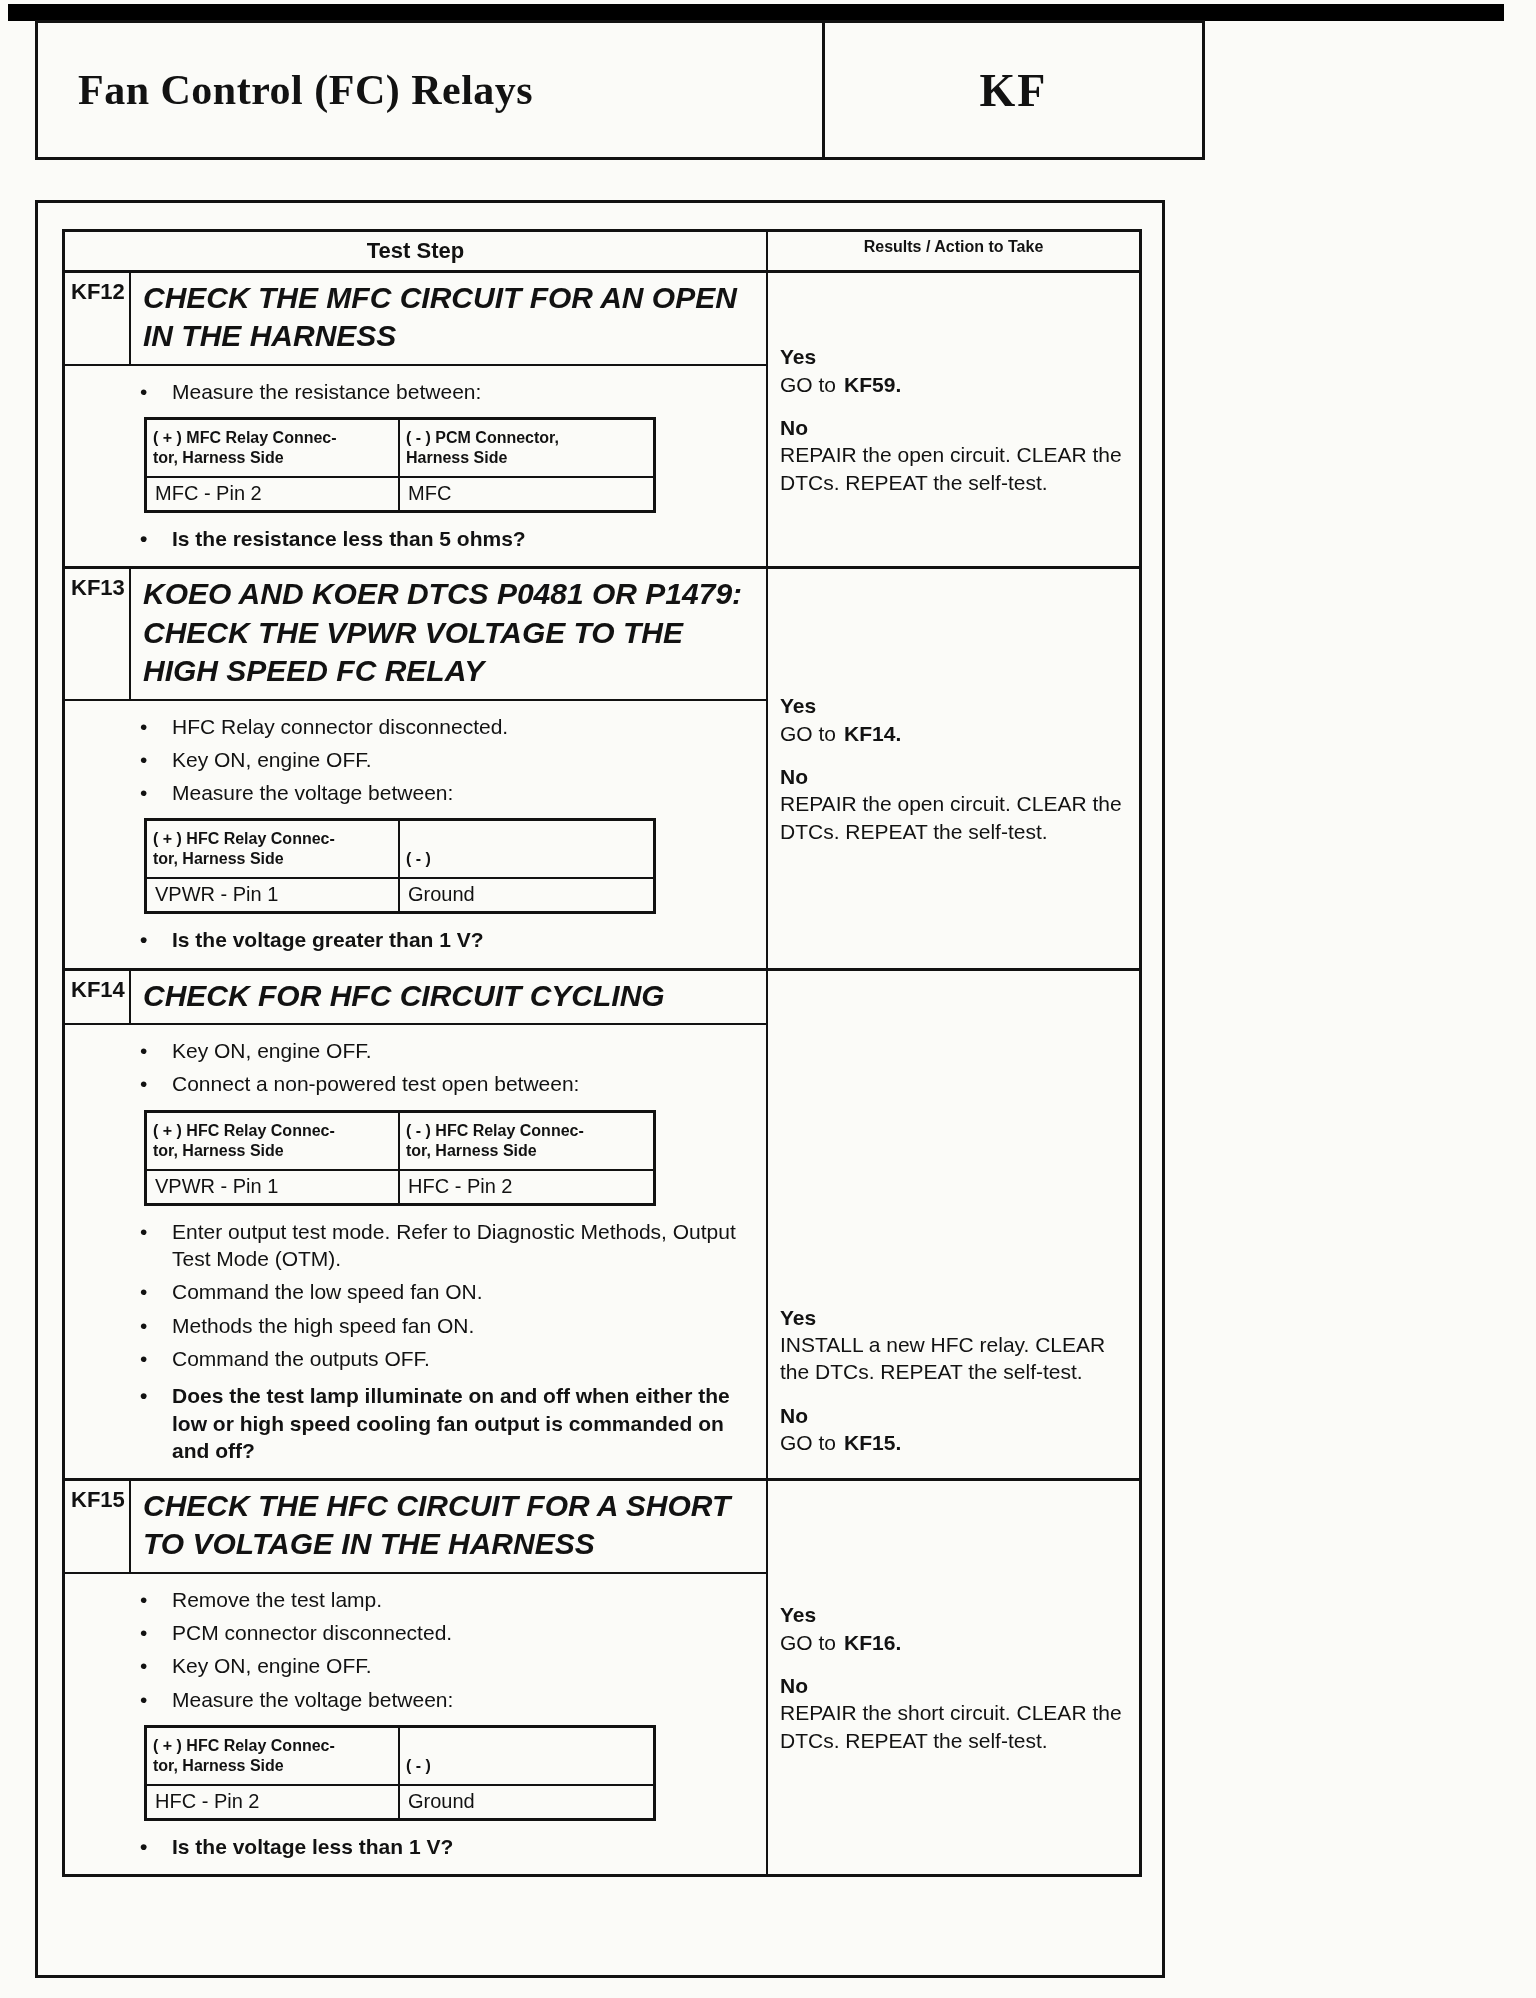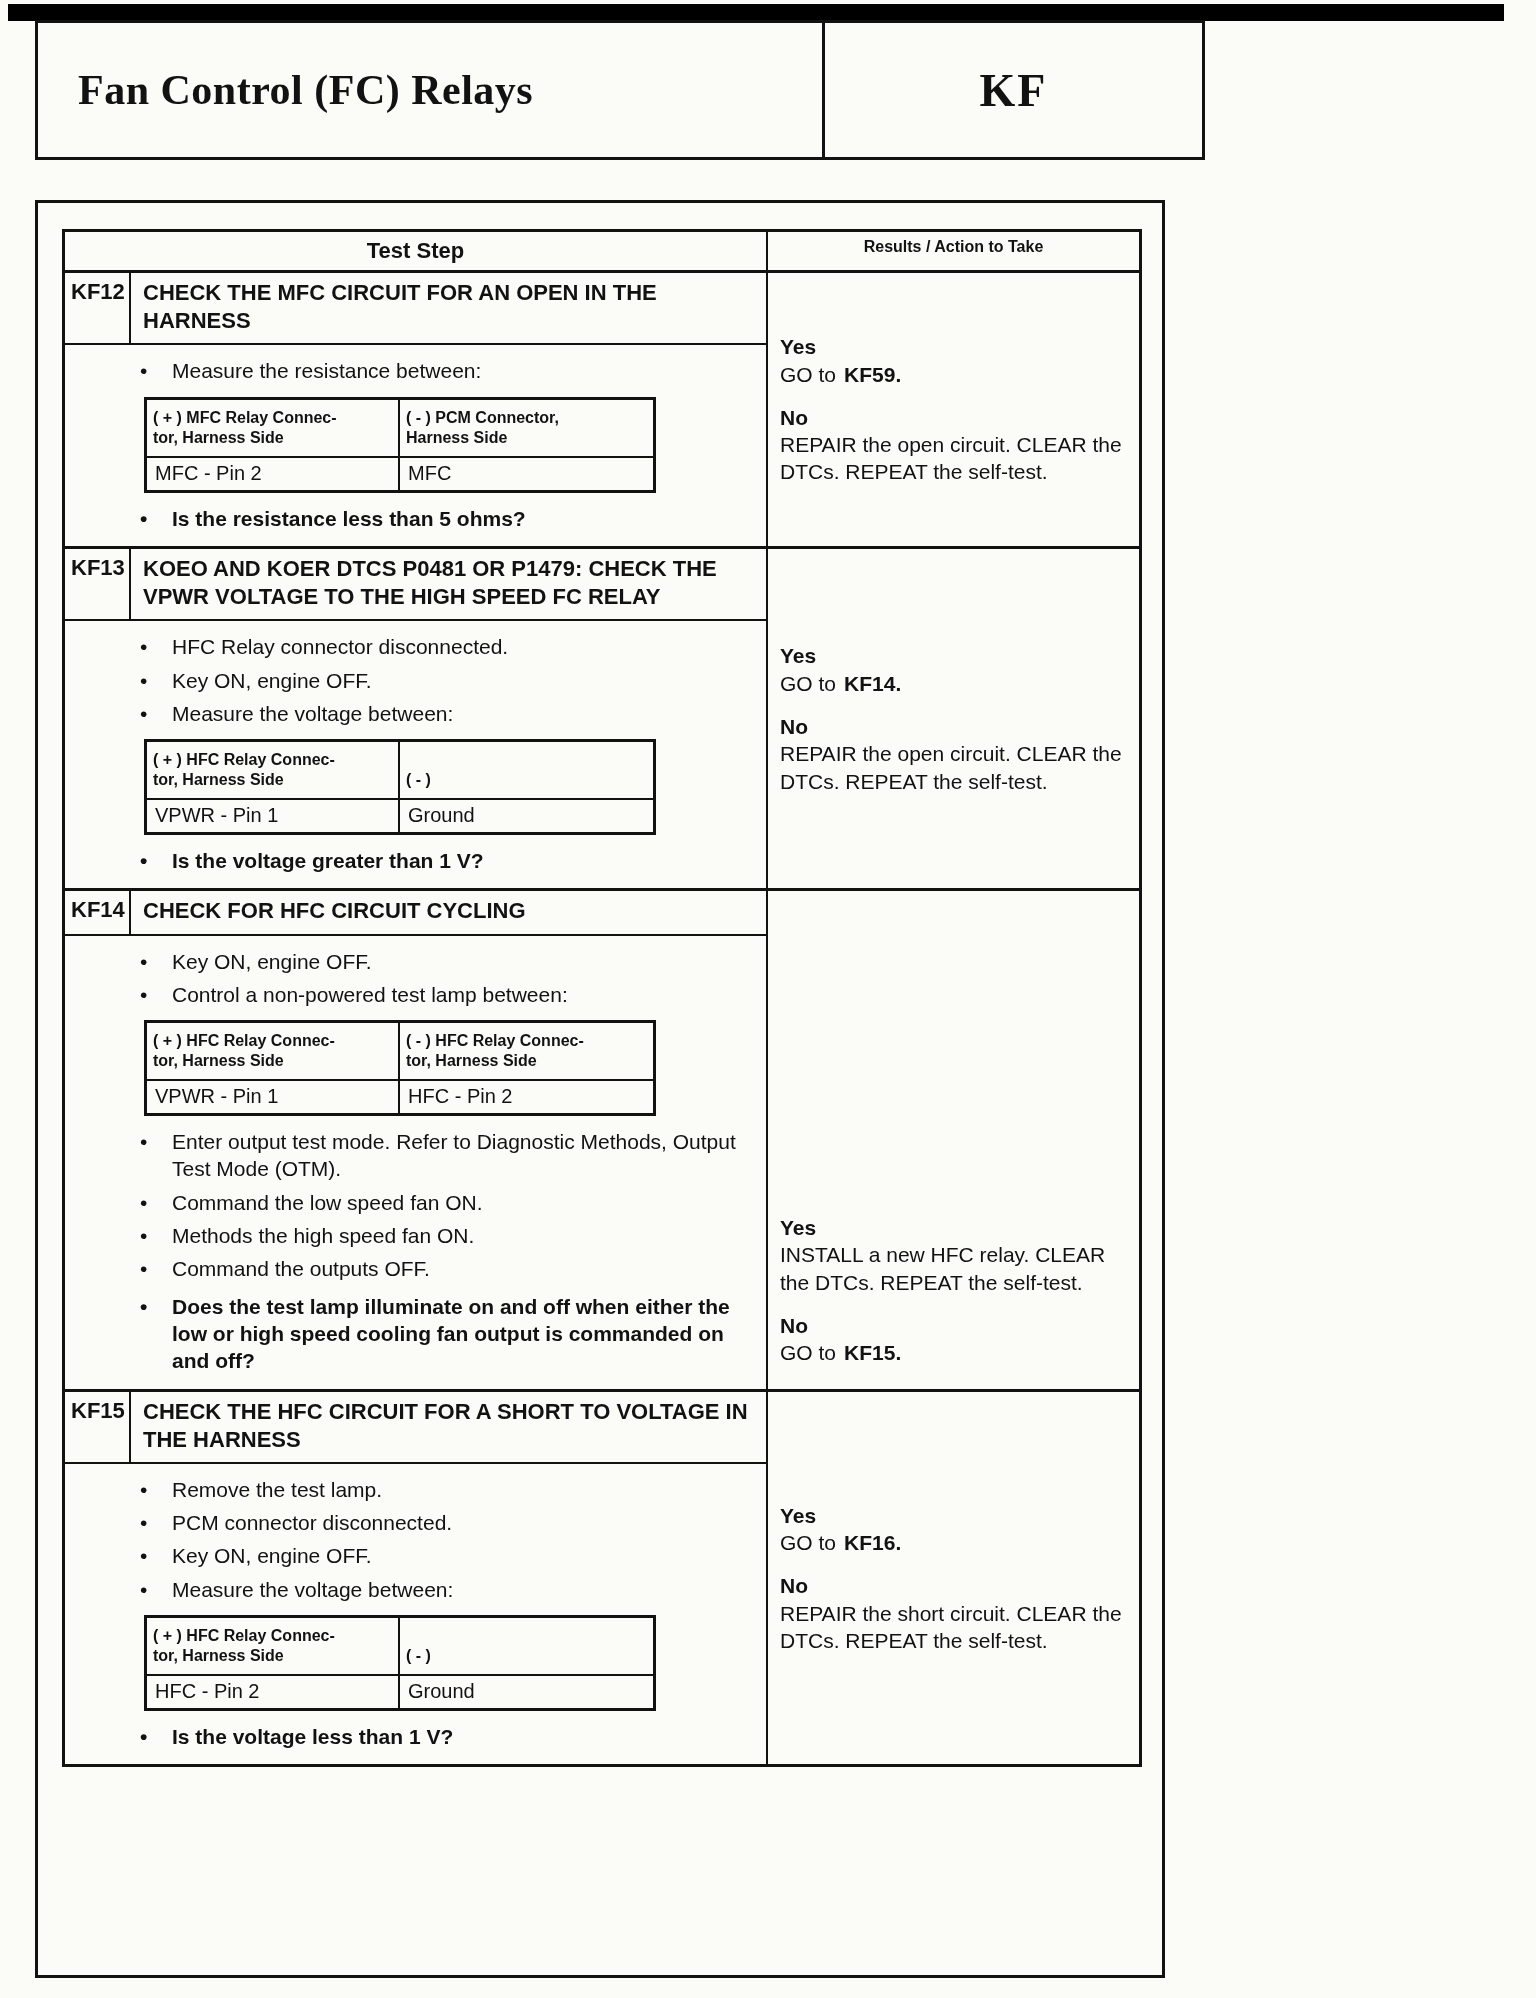--- a/index.html
+++ b/index.html
@@ -83,23 +83,24 @@
   .step-left { width: 703px; border-right: 2px solid #121212; }
   .title-row { display: flex; border-bottom: 2px solid #121212; }
   .step-id {
     width: 66px;
     border-right: 2px solid #121212;
     font-weight: bold; font-size: 22px;
     padding: 6px 3px 6px 6px;
   }
   .step-title {
     flex: 1;
-    font-weight: bold; font-size: 22px;
+    font-weight: bold; font-size: 30px;
     line-height: 1.28;
     padding: 6px 12px 8px 12px;
+    font-style: italic;
   }
   .step-body { padding: 12px 16px 14px 75px; font-size: 21px; }
 
   .bullet { display: flex; margin-bottom: 6px; line-height: 1.3; }
   .bullet::before { content: "\2022"; width: 32px; flex: none; font-size: 21px; }
   .bullet.q { font-weight: bold; margin-top: 10px; margin-bottom: 0; }
   .bullet .btxt { flex: 1; }
 
   .mini-table {
     width: 512px;
@@ -233,21 +234,21 @@
       <div class="step-left">
         <div class="title-row">
           <div class="step-id">KF14</div>
           <div class="step-title">CHECK FOR HFC CIRCUIT CYCLING</div>
         </div>
         <div class="step-body">
           <div class="bullet">
               <span class="btxt">Key ON, engine OFF.</span>
             </div>
           <div class="bullet">
-              <span class="btxt">Control a non-powered test lamp between:</span>
+              <span class="btxt">Connect a non-powered test open between:</span>
             </div>
           <div class="mini-table">
             <div class="mini-head">
               <div class="cell">( + ) HFC Relay Connec-
 tor, Harness Side</div>
               <div class="cell">( - ) HFC Relay Connec-
 tor, Harness Side</div>
             </div>
             <div class="mini-row">
               <div class="cell">VPWR - Pin 1</div>

